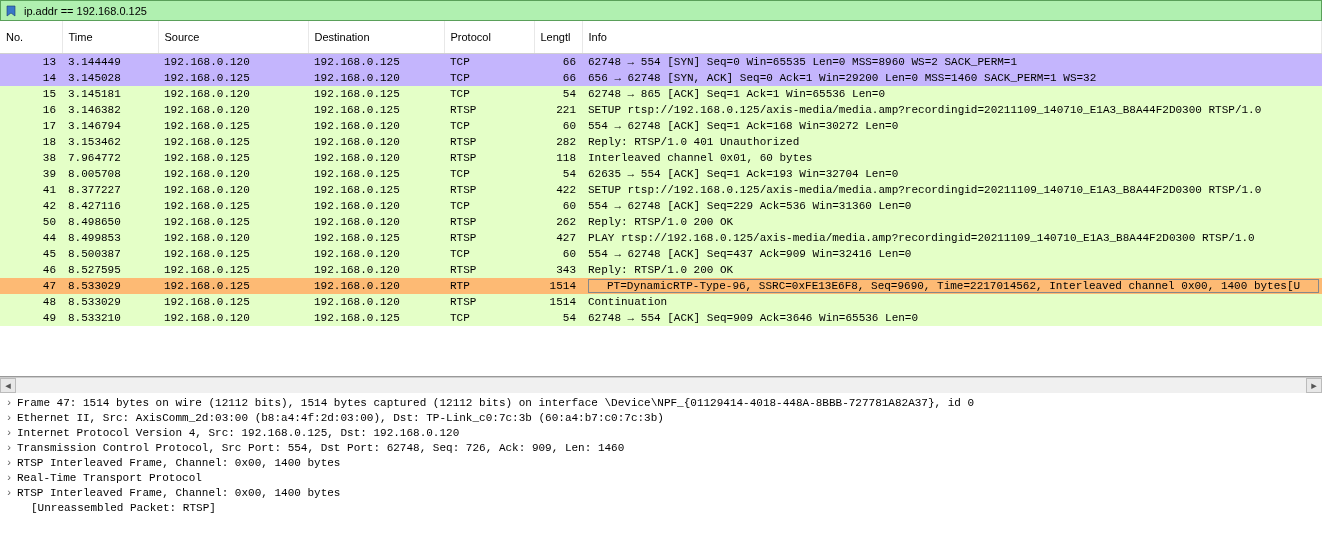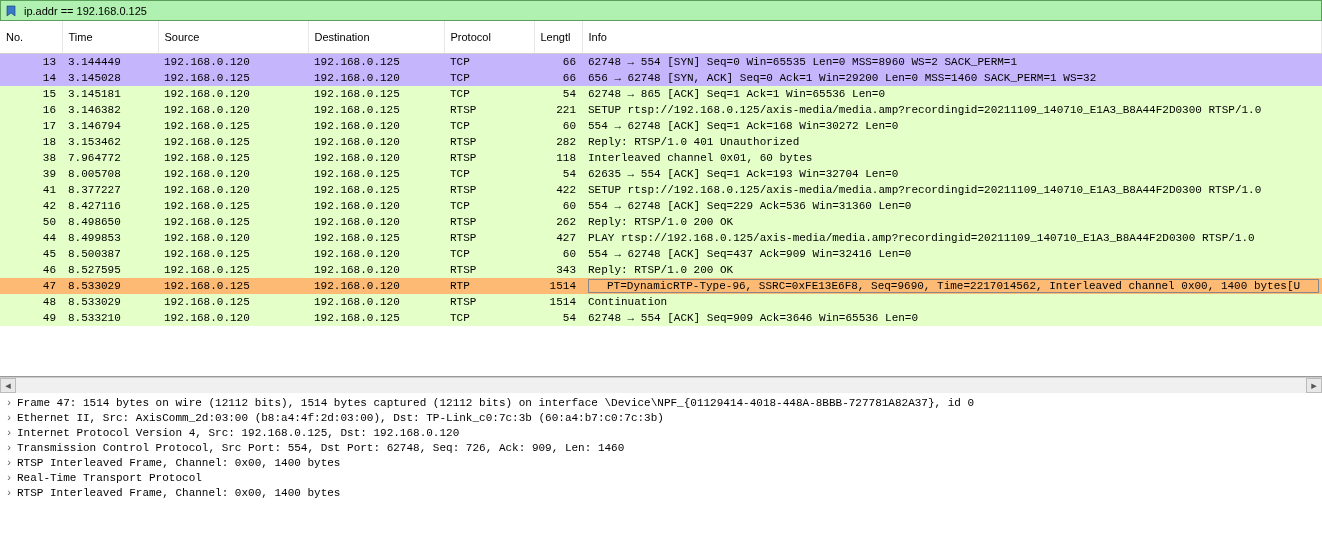--- a/index.html
+++ b/index.html
@@ -328,13 +328,17 @@
       <span>RTSP Interleaved Frame, Channel: 0x00, 1400 bytes</span>
     </div>
     <div class="tree-row">
       <span class="arrow">›</span>
       <span>Real-Time Transport Protocol</span>
     </div>
     <div class="tree-row">
       <span class="arrow">›</span>
       <span>RTSP Interleaved Frame, Channel: 0x00, 1400 bytes</span>
     </div>
+    <div class="tree-row indent">
+      <span class="arrow"></span>
+      <span>[Unreassembled Packet: RTSP]</span>
+    </div>
   </div>
 
 </body></html>

